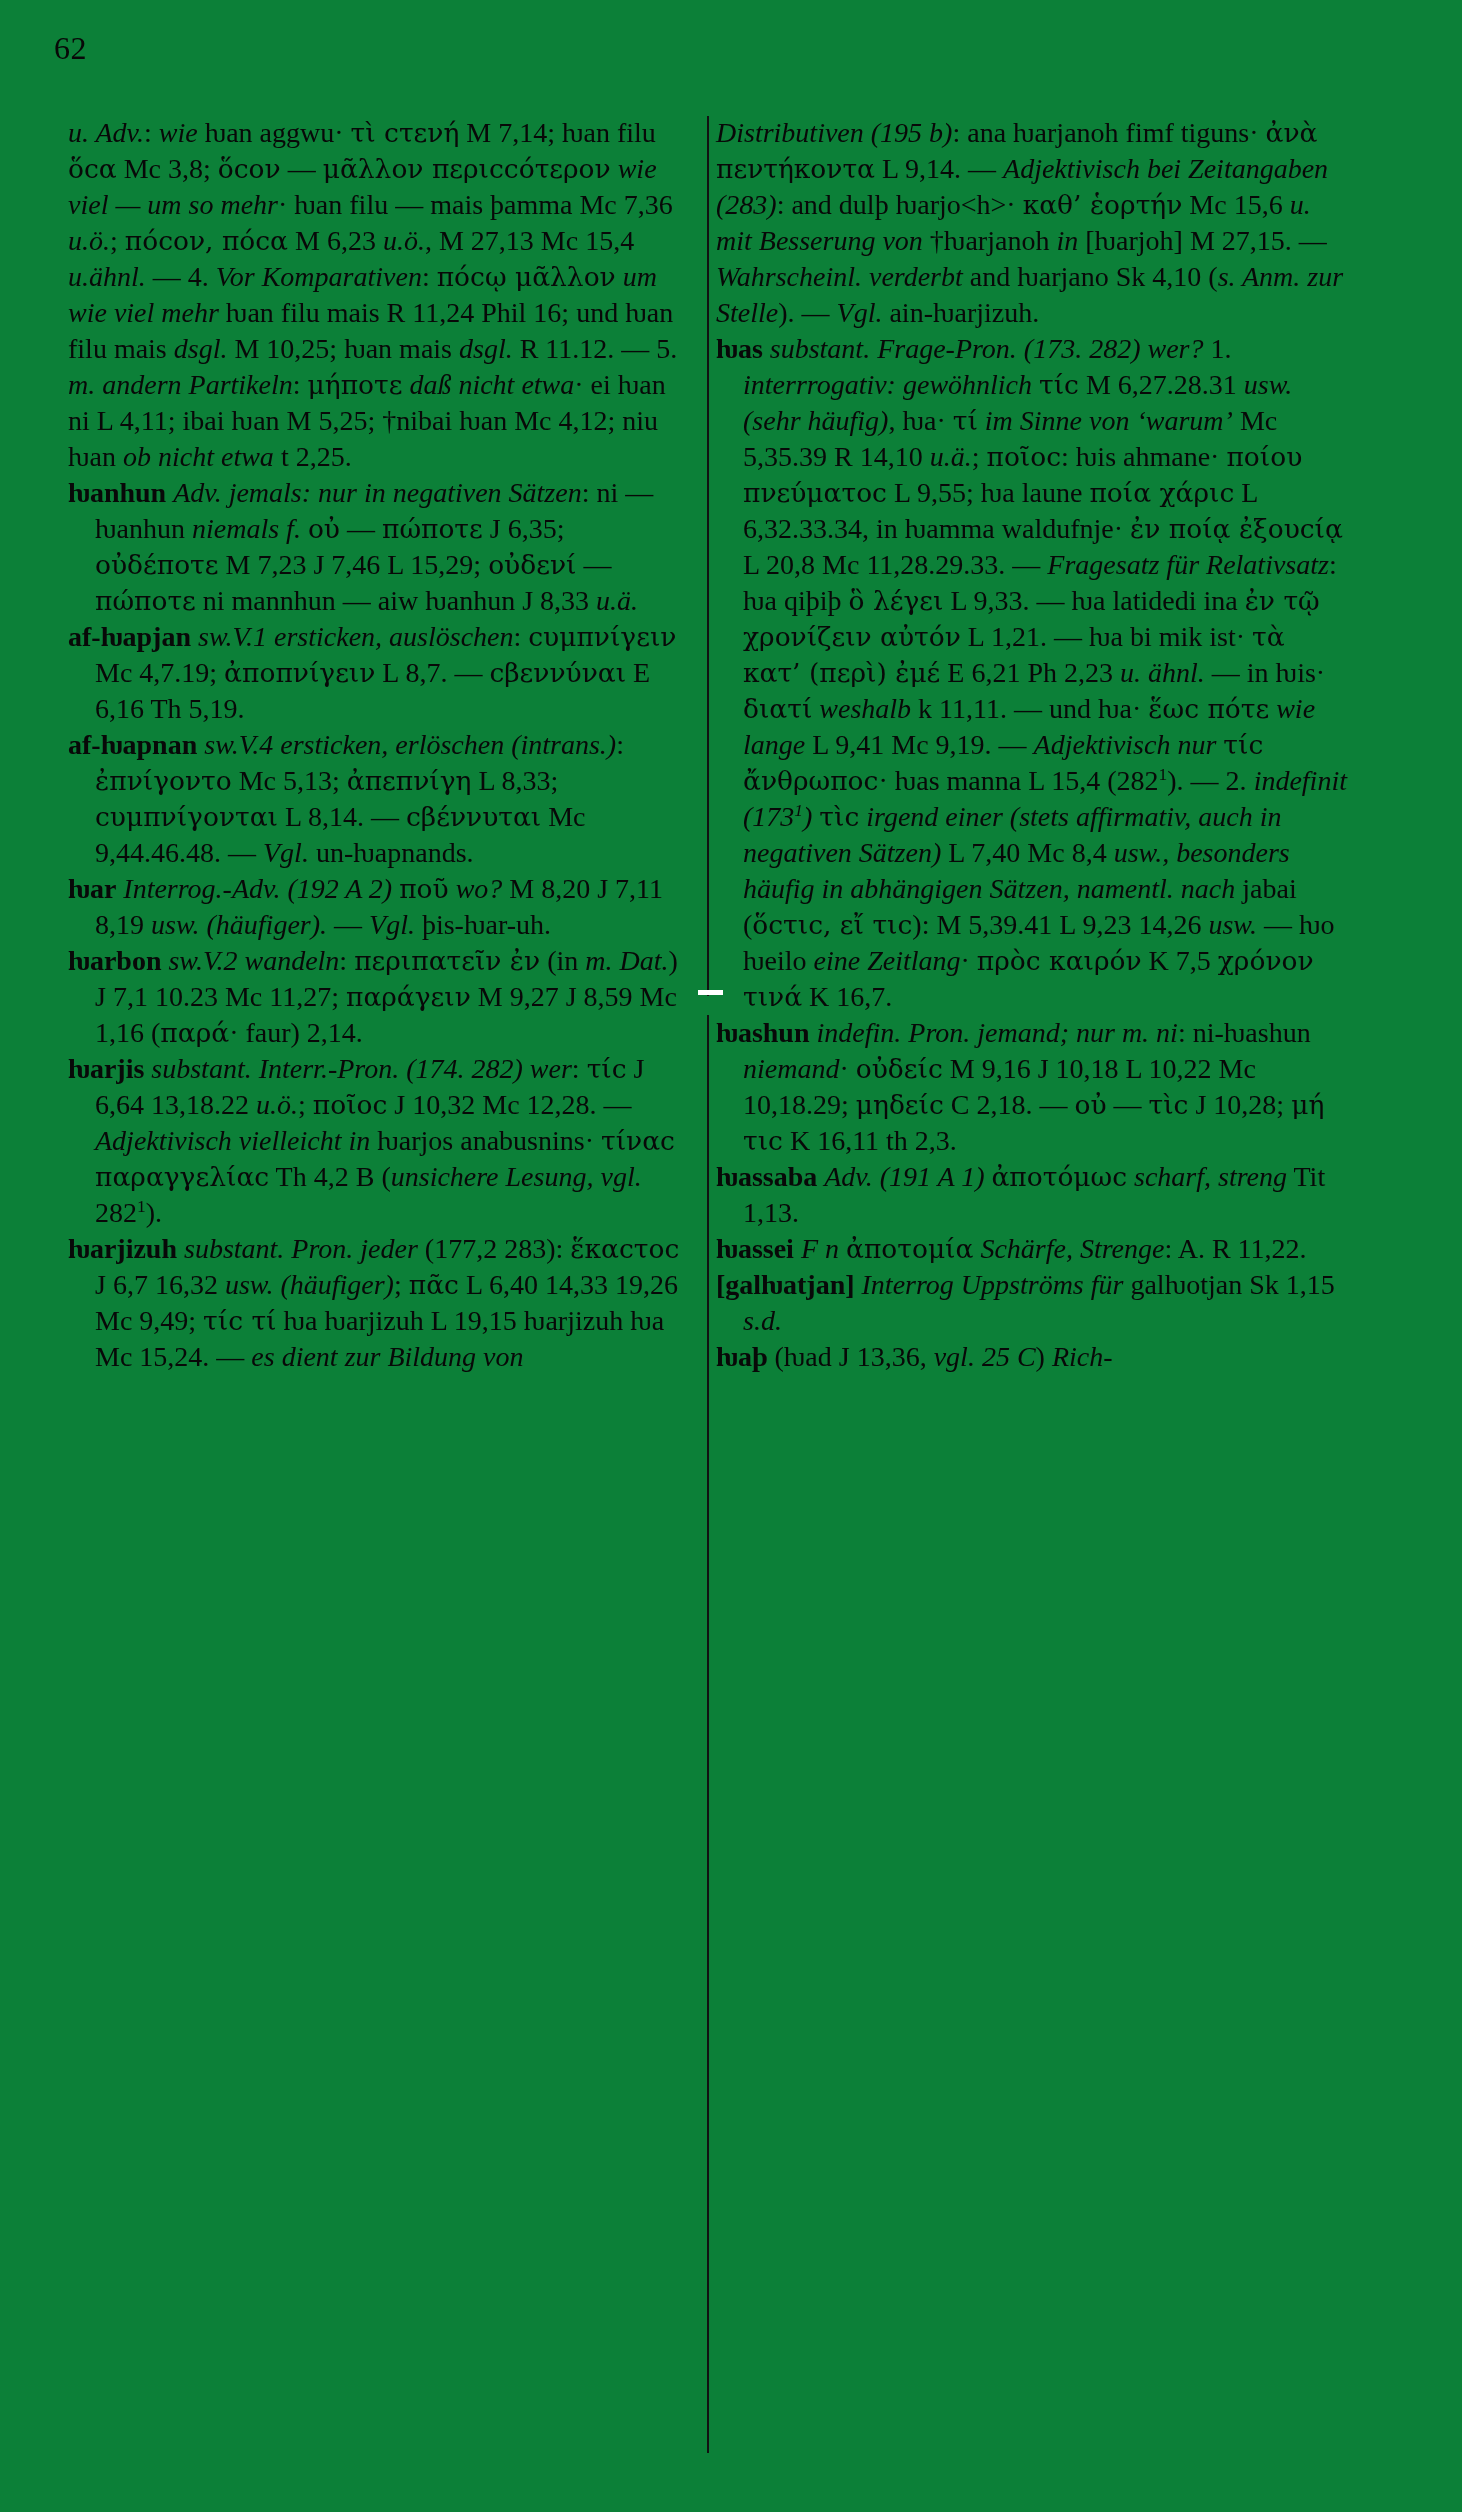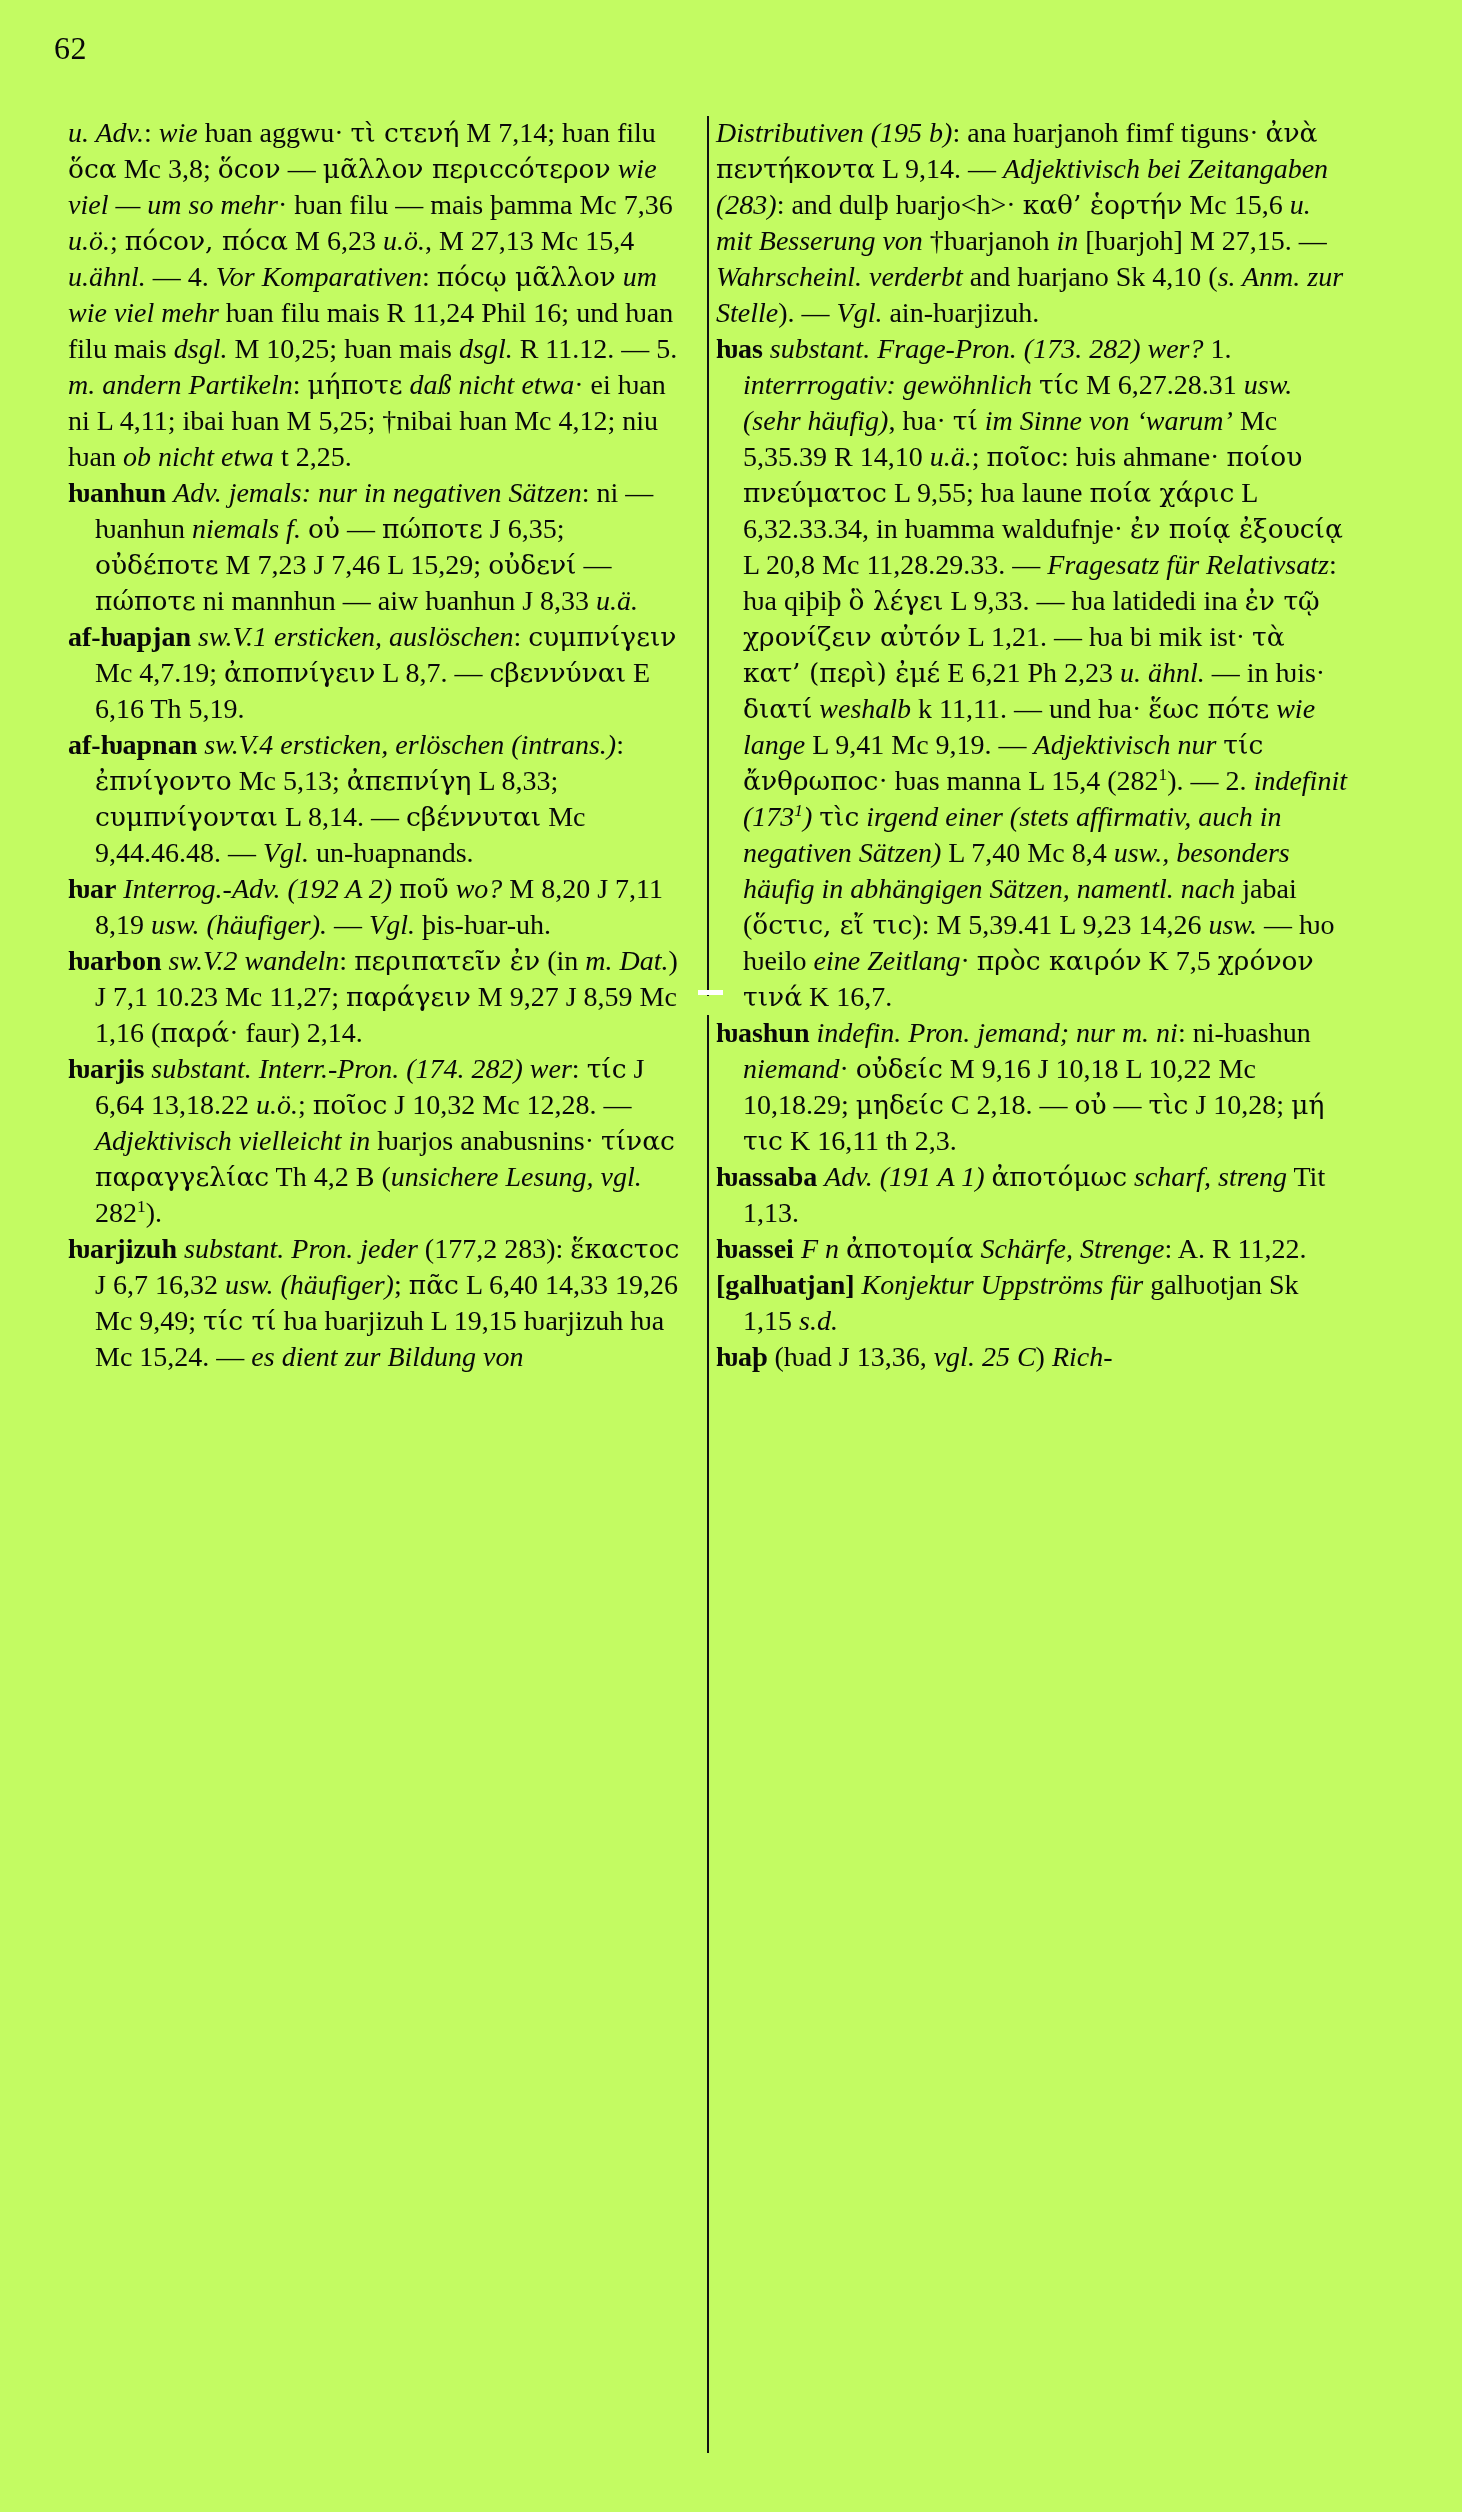--- a/index.html
+++ b/index.html
@@ -13,21 +13,21 @@
     font-family: "Liberation Serif", "DejaVu Serif", serif;
     color: #111111;
     position: relative;
     overflow: hidden;
   }
 
   
   #page {
     position: absolute;
     inset: 0;
-    background: #bef264;
+    background: #15803d;
   }
 
   
   #running-head {
     position: absolute;
     left: 0;
     right: 0;
     top: 25px;
     height: 56px;
   }
@@ -152,19 +152,19 @@
         <p class="entry"><span class="hw">ƕarbon</span> <span><span class="it">sw.V.2 wandeln</span>: <span class="gk">περιπατεῖν ἐν</span> (in <span class="it">m. Dat.</span>) J 7,1 10.23 Mc 11,27; <span class="gk">παράγειν</span> M 9,27 J 8,59 Mc 1,16 (<span class="gk">παρά</span>· faur) 2,14.</span></p>
         <p class="entry"><span class="hw">ƕarjis</span> <span><span class="it">substant. Interr.-Pron. (174. 282) wer</span>: <span class="gk">τίc</span> J 6,64 13,18.22 <span class="it">u.ö.</span>; <span class="gk">ποῖοc</span> J 10,32 Mc 12,28. — <span class="it">Adjektivisch vielleicht in</span> ƕarjos anabusnins· <span class="gk">τίναc παραγγελίαc</span> Th 4,2 B (<span class="it">unsichere Lesung, vgl.</span> 282<sup>1</sup>).</span></p>
         <p class="entry"><span class="hw">ƕarjizuh</span> <span><span class="it">substant. Pron. jeder</span> (177,2 283): <span class="gk">ἕκαcτοc</span> J 6,7 16,32 <span class="it">usw. (häufiger)</span>; <span class="gk">πᾶc</span> L 6,40 14,33 19,26 Mc 9,49; <span class="gk">τίc τί</span> ƕa ƕarjizuh L 19,15 ƕarjizuh ƕa Mc 15,24. — <span class="it">es dient zur Bildung von</span></span></p>
       </div>
     <div class="col" id="col-right">
         <p class="cont"><span><span class="it">Distributiven (195 b)</span>: ana ƕarjanoh fimf tiguns· <span class="gk">ἀνὰ πεντήκοντα</span> L 9,14. — <span class="it">Adjektivisch bei Zeitangaben (283)</span>: and dulþ ƕarjo&lt;h&gt;· <span class="gk">καθ’ ἑορτήν</span> Mc 15,6 <span class="it">u. mit Besserung von</span> †ƕarjanoh <span class="it">in</span> [ƕarjoh] M 27,15. — <span class="it">Wahrscheinl. verderbt</span> and ƕarjano Sk 4,10 (<span class="it">s. Anm. zur Stelle</span>). — <span class="it">Vgl.</span> ain-ƕarjizuh.</span></p>
         <p class="entry"><span class="hw">ƕas</span> <span><span class="it">substant. Frage-Pron. (173. 282) wer?</span> 1. <span class="it">interrrogativ: gewöhnlich</span> <span class="gk">τίc</span> M 6,27.28.31 <span class="it">usw. (sehr häufig)</span>, ƕa· <span class="gk">τί</span> <span class="it">im Sinne von ‘warum’</span> Mc 5,35.39 R 14,10 <span class="it">u.ä.</span>; <span class="gk">ποῖοc</span>: ƕis ahmane· <span class="gk">ποίου πνεύματοc</span> L 9,55; ƕa laune <span class="gk">ποία χάριc</span> L 6,32.33.34, in ƕamma waldufnje· <span class="gk">ἐν ποίᾳ ἐξουcίᾳ</span> L 20,8 Mc 11,28.29.33. — <span class="it">Fragesatz für Relativsatz</span>: ƕa qiþiþ <span class="gk">ὃ λέγει</span> L 9,33. — ƕa latidedi ina <span class="gk">ἐν τῷ χρονίζειν αὐτόν</span> L 1,21. — ƕa bi mik ist· <span class="gk">τὰ κατ’ (περὶ) ἐμέ</span> E 6,21 Ph 2,23 <span class="it">u. ähnl.</span> — in ƕis· <span class="gk">διατί</span> <span class="it">weshalb</span> k 11,11. — und ƕa· <span class="gk">ἕωc πότε</span> <span class="it">wie lange</span> L 9,41 Mc 9,19. — <span class="it">Adjektivisch nur</span> <span class="gk">τίc ἄνθρωποc</span>· ƕas manna L 15,4 (282<sup>1</sup>). — 2. <span class="it">indefinit (173<sup>1</sup>)</span> <span class="gk">τὶc</span> <span class="it">irgend einer (stets affirmativ, auch in negativen Sätzen)</span> L 7,40 Mc 8,4 <span class="it">usw., besonders häufig in abhängigen Sätzen, namentl. nach</span> jabai (<span class="gk">ὅcτιc, εἴ τιc</span>): M 5,39.41 L 9,23 14,26 <span class="it">usw.</span> — ƕo ƕeilo <span class="it">eine Zeitlang</span>· <span class="gk">πρὸc καιρόν</span> K 7,5 <span class="gk">χρόνον τινά</span> K 16,7.</span></p>
         <p class="entry"><span class="hw">ƕashun</span> <span><span class="it">indefin. Pron. jemand; nur m. ni</span>: ni-ƕashun <span class="it">niemand</span>· <span class="gk">οὐδείc</span> M 9,16 J 10,18 L 10,22 Mc 10,18.29; <span class="gk">μηδείc</span> C 2,18. — <span class="gk">οὐ</span> — <span class="gk">τὶc</span> J 10,28; <span class="gk">μή τιc</span> K 16,11 th 2,3.</span></p>
         <p class="entry"><span class="hw">ƕassaba</span> <span><span class="it">Adv. (191 A 1)</span> <span class="gk">ἀποτόμωc</span> <span class="it">scharf, streng</span> Tit 1,13.</span></p>
         <p class="entry"><span class="hw">ƕassei</span> <span><span class="it">F n</span> <span class="gk">ἀποτομία</span> <span class="it">Schärfe, Strenge</span>: A. R 11,22.</span></p>
-        <p class="entry"><span class="hw">[galƕatjan]</span> <span><span class="it">Konjektur Uppströms für</span> galƕotjan Sk 1,15 <span class="it">s.d.</span></span></p>
+        <p class="entry"><span class="hw">[galƕatjan]</span> <span><span class="it">Interrog Uppströms für</span> galƕotjan Sk 1,15 <span class="it">s.d.</span></span></p>
         <p class="entry"><span class="hw">ƕaþ</span> <span>(ƕad J 13,36, <span class="it">vgl. 25 C</span>) <span class="it">Rich-</span></span></p>
       </div>
   </div>
 
 </div>
 
 
 </body></html>

